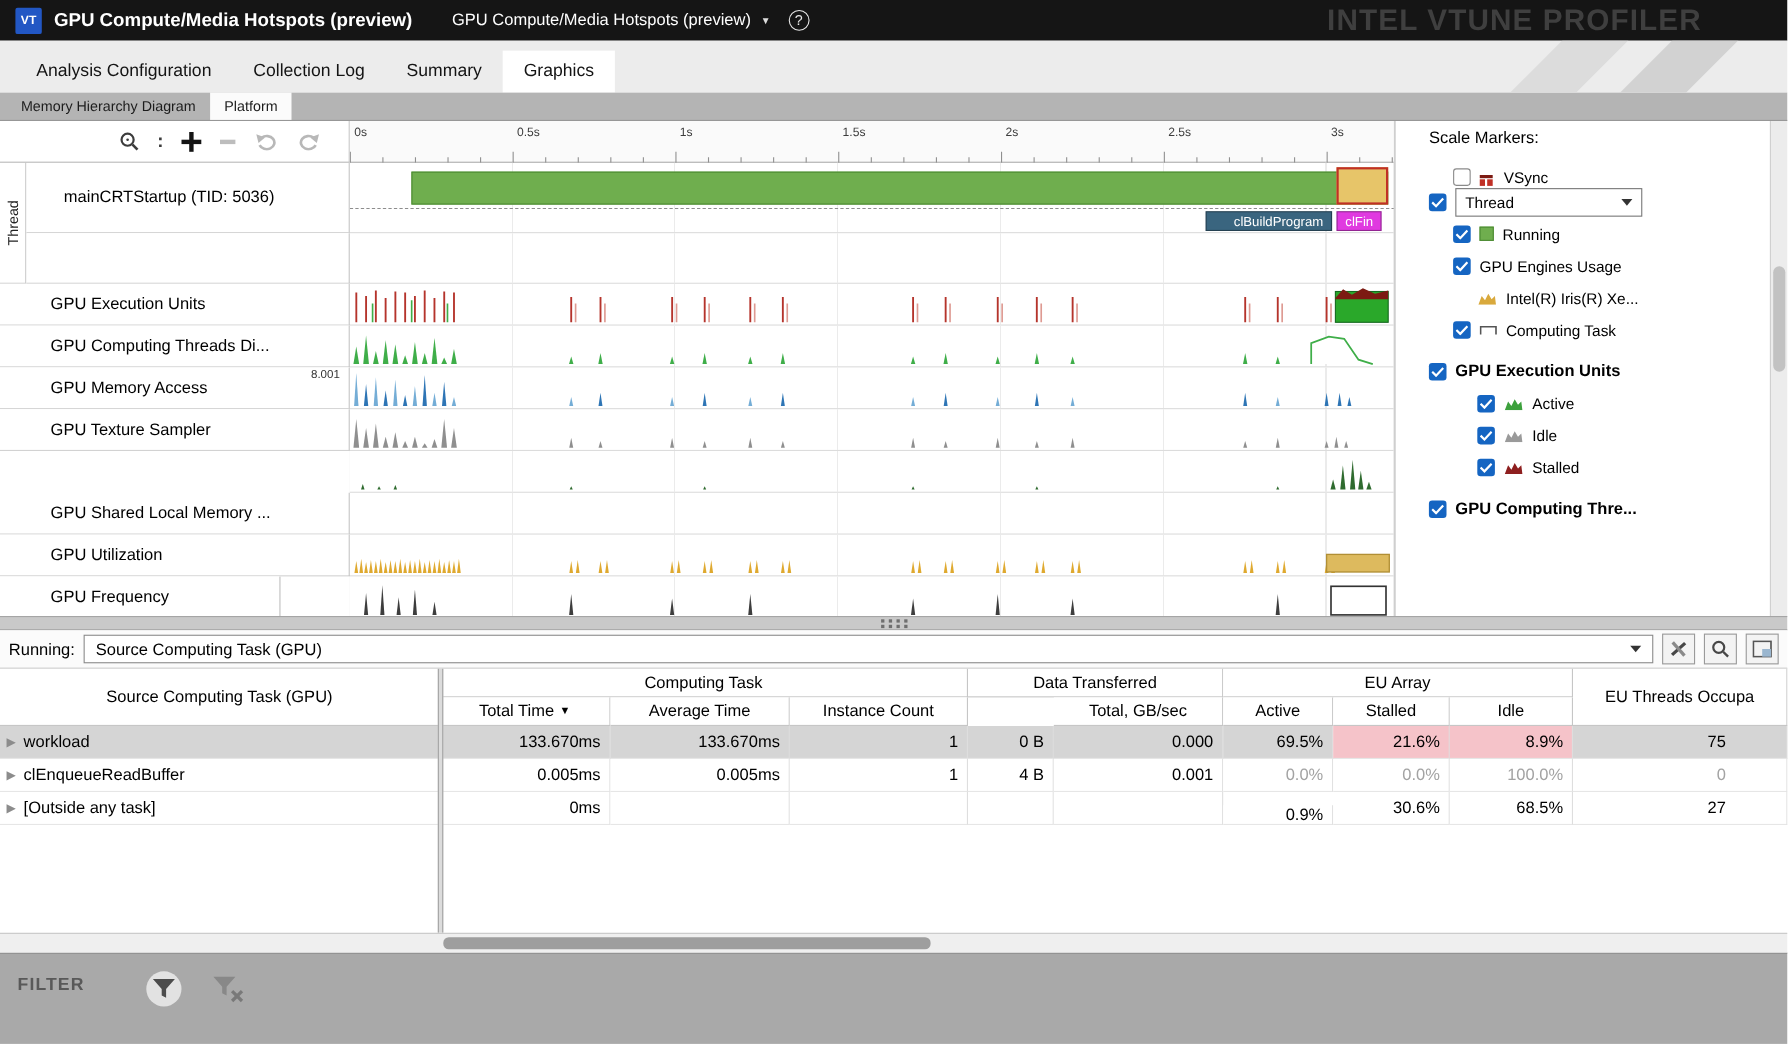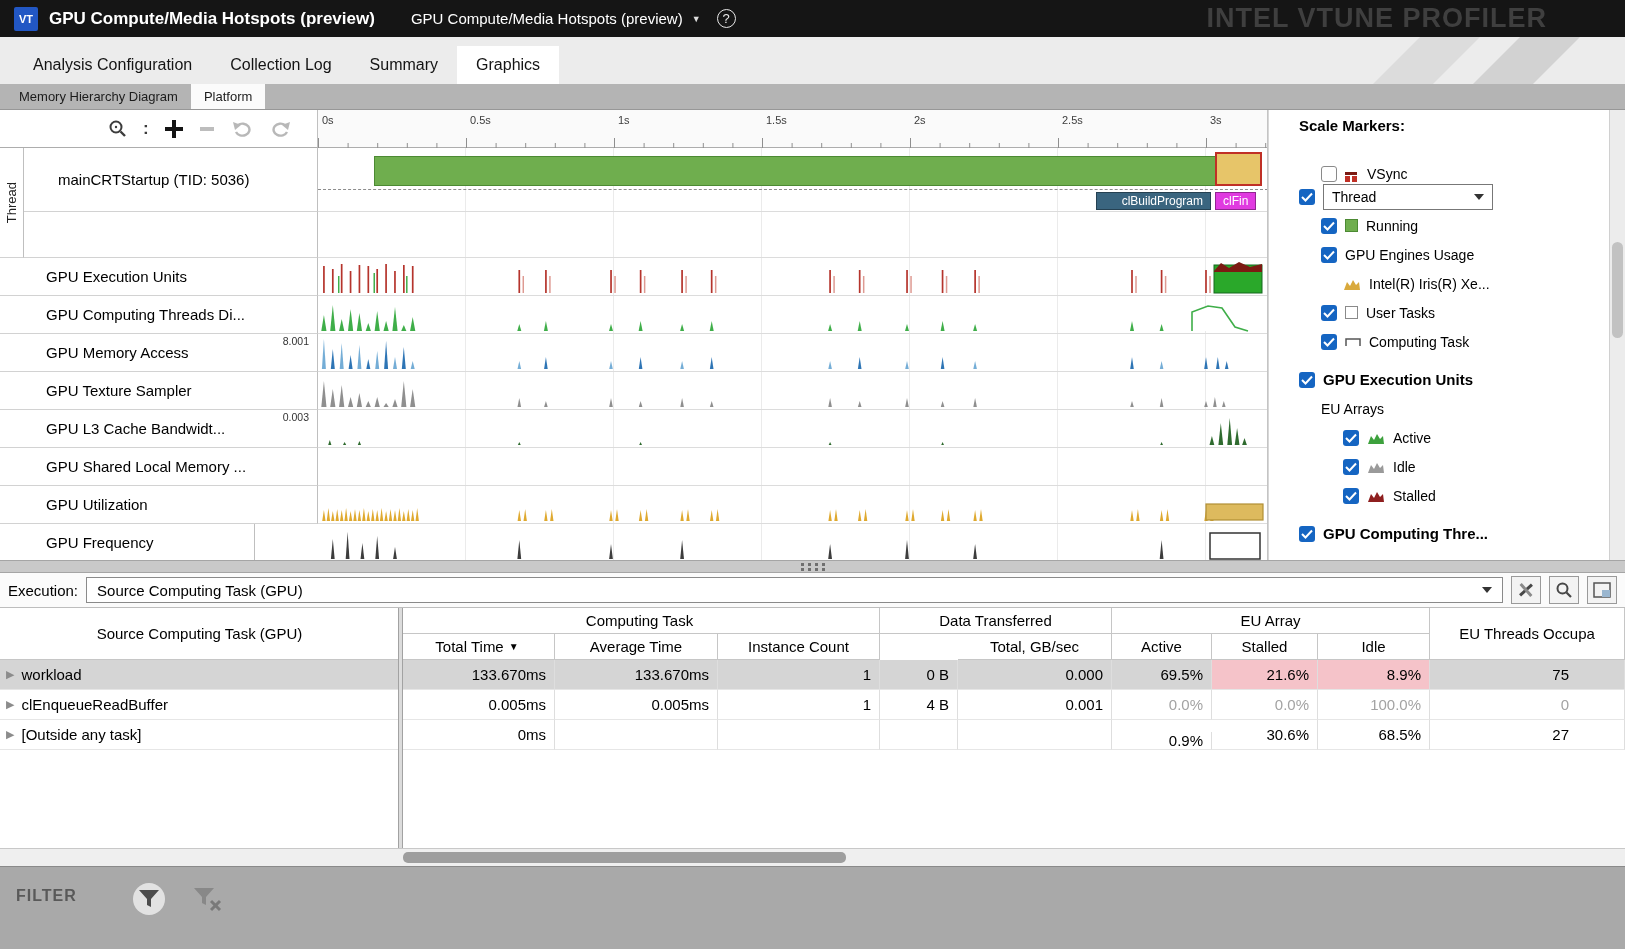--- a/index.html
+++ b/index.html
@@ -44,21 +44,21 @@
 .tl-track{border-bottom:1px solid #dcdcdc;background-image:repeating-linear-gradient(to right,transparent 0 147px,#ebebeb 147px 148px);overflow:hidden}
 .thread-strip{border-right:1px solid #bfbfbf;border-bottom:1px solid #d2d2d2;background:#fff;display:flex;align-items:center;justify-content:center}
 .thread-strip span{writing-mode:vertical-rl;transform:rotate(180deg);font-size:13px;color:#222}
 .run-bar{position:absolute}
 .engine-block{position:absolute}
 .dashline{position:absolute;border-top:1px dashed #8d8d8d}
 .chip{position:absolute;color:#fff;font-size:12px;padding:1px 7px;white-space:nowrap;border:1px solid rgba(0,0,0,.35)}
 
 
 .legend{flex:1;background:#fff;padding:7px 0 0 30px;font-size:14px;overflow:hidden;border-left:1px solid #d7d7d7}
-.leg-title{font-weight:bold;font-size:15px;margin-bottom:19px}
+.leg-title{font-weight:normal;font-size:15px;margin-bottom:6px}
 .leg-item{display:flex;align-items:center;height:29px;gap:8px;white-space:nowrap}
 .leg-item.bold{font-weight:bold;font-size:15px}
 .cb{width:16px;height:16px;border-radius:3px;flex:none;display:flex;align-items:center;justify-content:center}
 .cb.on{background:#1565c2}
 .cb.off{background:#fff;border:1px solid #8a8a8a}
 .lic{display:flex;align-items:center;flex:none}
 .sw{width:13px;height:13px;flex:none}
 .leg-select{width:170px;height:26px;border:1px solid #777;background:#fff;display:flex;align-items:center;justify-content:space-between;padding:0 8px;font-size:14px;cursor:pointer}
 .selcaret{width:0;height:0;border-left:5px solid transparent;border-right:5px solid transparent;border-top:6px solid #333}
 .vscroll{width:16px;background:#ececec;border-left:1px solid #d0d0d0;position:relative;flex:none}
@@ -361,24 +361,20 @@
             <path d="M539.9,35 L541.7,29 L543.5,35 Z" fill="#8f8f8f"></path>
             <path d="M587.2,35 L589.0,26 L590.8,35 Z" fill="#8f8f8f"></path>
             <path d="M622.8,35 L624.6,29 L626.4,35 Z" fill="#8f8f8f"></path>
             <path d="M655.3,35 L657.1,26 L658.9,35 Z" fill="#8f8f8f"></path>
             <path d="M812.2,35 L814.0,29 L815.8,35 Z" fill="#8f8f8f"></path>
             <path d="M841.8,35 L843.6,26 L845.4,35 Z" fill="#8f8f8f"></path>
             <path d="M886.2,35 L888.0,29 L889.8,35 Z" fill="#8f8f8f"></path>
             <path d="M895.1,35 L896.9,25 L898.7,35 Z" fill="#8f8f8f"></path>
             <path d="M904.0,35 L905.8,29 L907.6,35 Z" fill="#8f8f8f"></path>
           </svg></div>
-        <div class="tl-label chart-label" style="position: absolute; left: 0px; top: 300px; width: 318px; height: 38px;">
-          <span>GPU L3 Cache Bandwidt...</span>
-          <span class="scale">0.003</span>
-        </div>
         <div class="tl-track" style="position: absolute; left: 318px; top: 300px; width: 950px; height: 38px;"><svg width="950" height="37">
             <path d="M10.2,35 L11.8,30 L13.4,35 Z" fill="#2f6b2f"></path>
             <path d="M25.0,35 L26.6,32 L28.2,35 Z" fill="#2f6b2f"></path>
             <path d="M39.8,35 L41.4,31 L43.0,35 Z" fill="#2f6b2f"></path>
             <path d="M199.9,35 L201.3,32 L202.7,35 Z" fill="#2f6b2f"></path>
             <path d="M321.2,35 L322.6,32 L324.0,35 Z" fill="#2f6b2f"></path>
             <path d="M510.7,35 L512.1,32 L513.5,35 Z" fill="#2f6b2f"></path>
             <path d="M623.2,35 L624.6,32 L626.0,35 Z" fill="#2f6b2f"></path>
             <path d="M842.2,35 L843.6,32 L845.0,35 Z" fill="#2f6b2f"></path>
             <path d="M891.5,35 L893.9,26 L896.3,35 Z" fill="#2f6b2f"></path>
@@ -517,47 +513,33 @@
           </span>
           <span>Intel(R) Iris(R) Xe...</span>
         </div>
         <div class="leg-item" style="padding-left: 22px;">
           <div class="cb on">
             <svg width="12" height="10">
               <path d="M1,5 L4.5,8.5 L11,1.5" stroke="#fff" stroke-width="2" fill="none"></path>
             </svg>
           </div>
           <span class="lic">
-            <span class="sw" style="background:#fff;border:1px solid #8a8a8a"></span>
-          </span>
-          <span>User Tasks</span>
-        </div>
-        <div class="leg-item" style="padding-left: 22px;">
-          <div class="cb on">
-            <svg width="12" height="10">
-              <path d="M1,5 L4.5,8.5 L11,1.5" stroke="#fff" stroke-width="2" fill="none"></path>
-            </svg>
-          </div>
-          <span class="lic">
             <svg width="16" height="10">
               <path d="M1,9 L1,2 L15,2 L15,9" fill="none" stroke="#555" stroke-width="1.5"></path>
             </svg>
           </span>
           <span>Computing Task</span>
         </div>
         <div class="leg-item bold" style="margin-top: 9px; padding-left: 0px;">
           <div class="cb on">
             <svg width="12" height="10">
               <path d="M1,5 L4.5,8.5 L11,1.5" stroke="#fff" stroke-width="2" fill="none"></path>
             </svg>
           </div>
           <span>GPU Execution Units</span>
-        </div>
-        <div class="leg-item" style="padding-left: 22px;">
-          <span>EU Arrays</span>
         </div>
         <div class="leg-item" style="padding-left: 44px;">
           <div class="cb on">
             <svg width="12" height="10">
               <path d="M1,5 L4.5,8.5 L11,1.5" stroke="#fff" stroke-width="2" fill="none"></path>
             </svg>
           </div>
           <span class="lic">
             <svg width="18" height="12">
               <polygon points="1,12 4,4 7,8 10,2 13,7 16,4 17,12" fill="#3da13d"></polygon>
@@ -603,21 +585,21 @@
     <div class="vscroll">
       <div class="vthumb"></div>
     </div>
   </section>
 
   <div class="splitter">
       <span class="dots"></span>
     </div>
 
   <div class="groupbar">
-    <span class="glabel">Execution:</span>
+    <span class="glabel">Running:</span>
     <div class="gselect">
       <span>Source Computing Task (GPU)</span>
       <span class="gcaret"></span>
     </div>
     <button class="gbtn">
       <svg width="18" height="18">
           <rect x="1" y="7.5" width="16" height="3" fill="#474747" transform="rotate(-42 9 9)"></rect>
           <rect x="7.5" y="1" width="3" height="16" fill="#8a8a8a" transform="rotate(-42 9 9)"></rect>
         </svg>
     </button>

